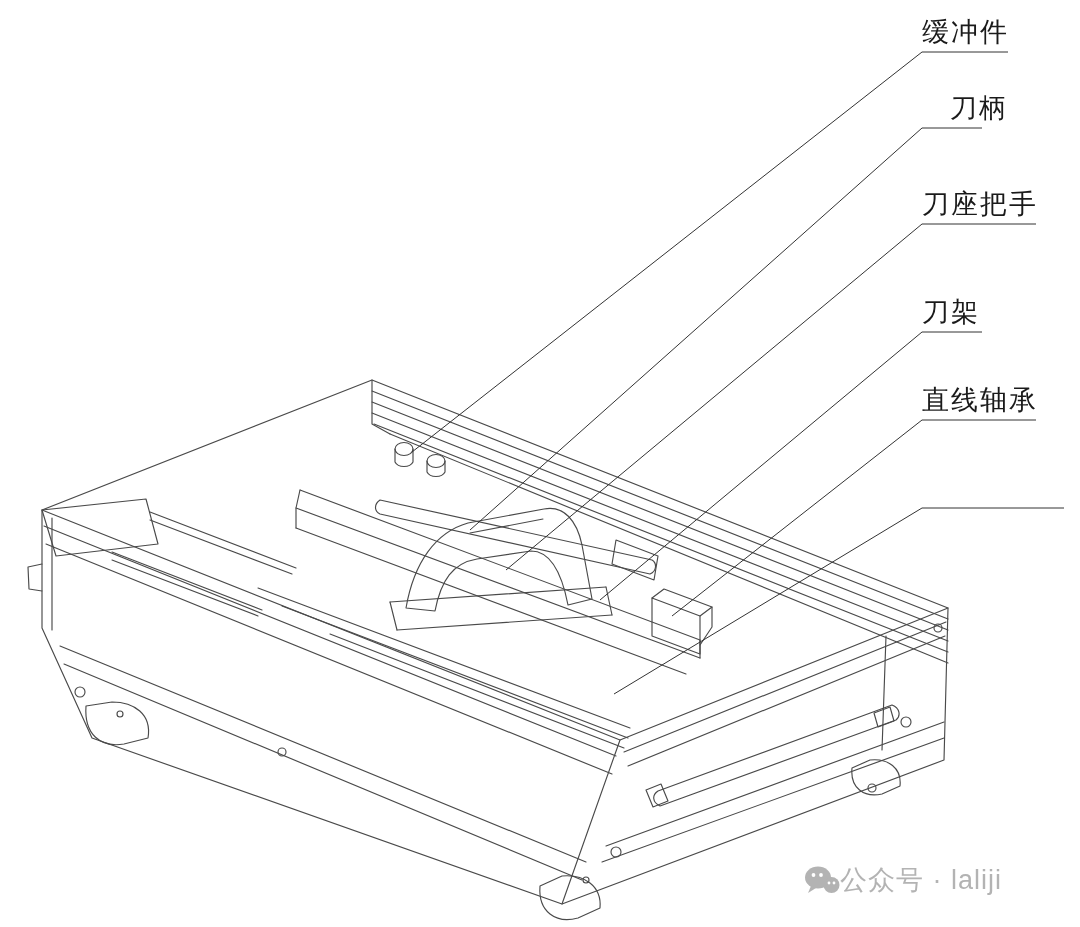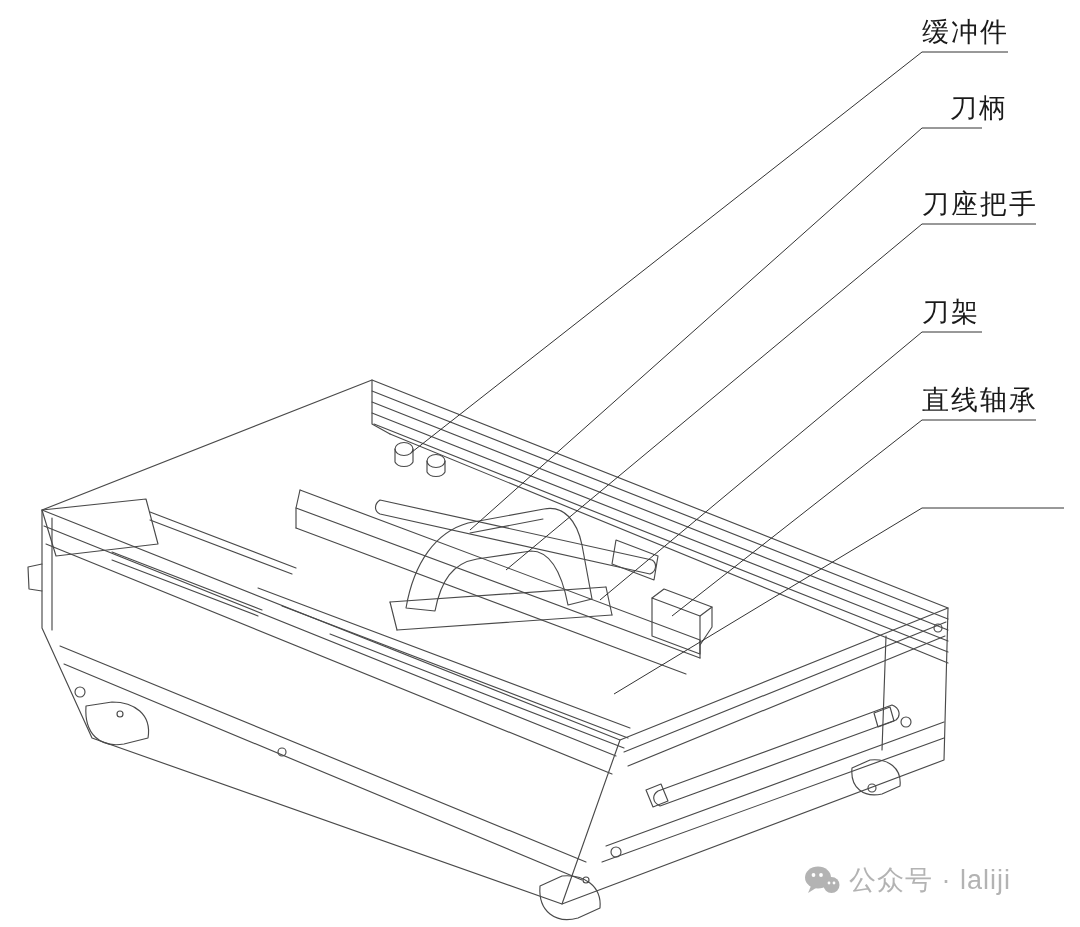--- a/index.html
+++ b/index.html
@@ -6,21 +6,21 @@
   .stage{
     position:relative;width:1080px;height:927px;background:#ffffff;
     overflow:hidden;font-family:"Liberation Sans","DejaVu Sans",sans-serif;
   }
   svg.art{position:absolute;left:0;top:0;display:block;}
   .callout{
     position:absolute;font-size:27px;line-height:32px;letter-spacing:2px;
     color:var(--label-color,#1a1a1a);white-space:nowrap;font-weight:500;
   }
   .watermark{
-    position:absolute;left:804px;top:862px;display:flex;align-items:center;gap:9px;
+    position:absolute;left:804px;top:862px;display:flex;align-items:center;
     color:var(--watermark-color,#b3b3b3);font-size:27px;font-weight:500;letter-spacing:1px;
   }
   .wm-icon{color:var(--watermark-color,#b3b3b3);flex:0 0 auto;}
 </style>
 </head>
 <body>
 
 <div class="stage" style="background: rgb(255, 255, 255);">
 
   <svg class="art" width="1080" height="927" viewBox="0 0 1080 927">

